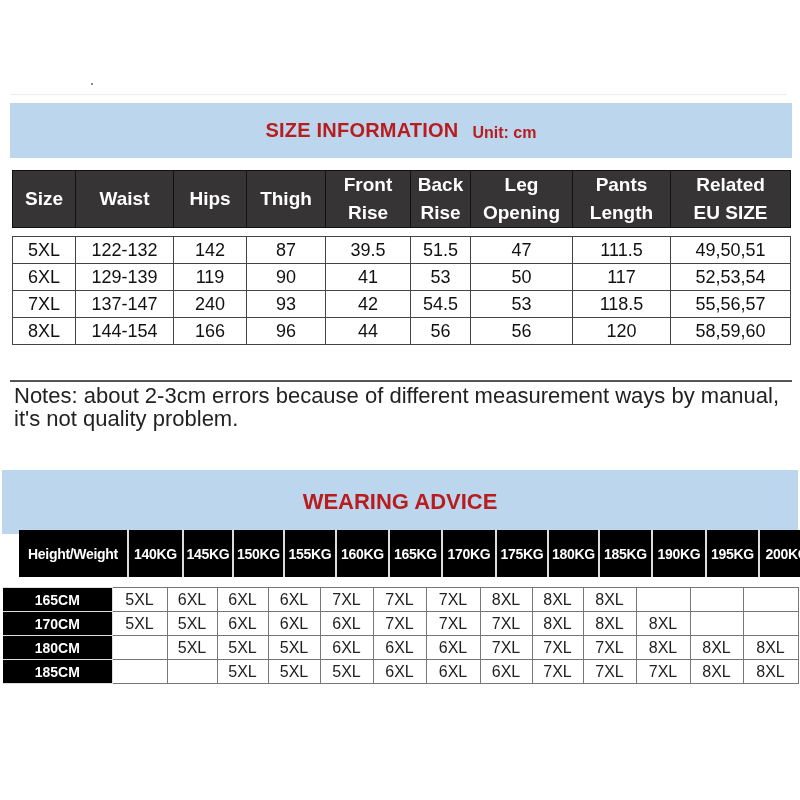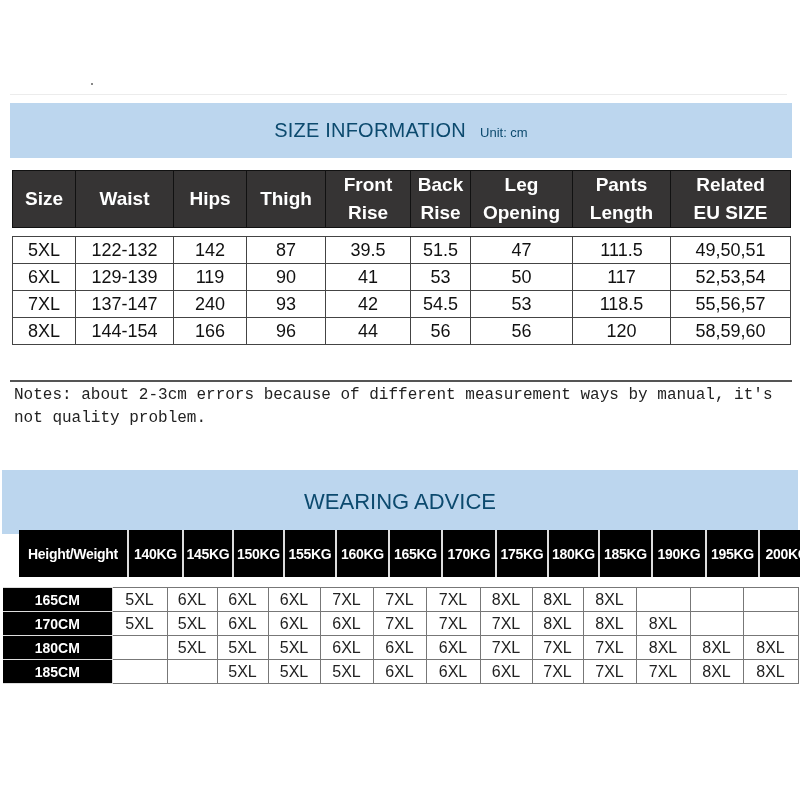--- a/index.html
+++ b/index.html
@@ -4,42 +4,42 @@
 <style>
   html, body { margin: 0; padding: 0; }
   body {
     width: 800px; height: 800px; background: #ffffff; position: relative; overflow: hidden;
     font-family: "Liberation Sans", sans-serif;
   }
   .dot { position: absolute; left: 91px; top: 83px; width: 2px; height: 2px; background: #888; }
   .top-rule { position: absolute; left: 10px; top: 94px; width: 777px; height: 1px; background: #ececec; }
   .band {
     position: absolute; background: #bcd6ee; display: flex; align-items: center; justify-content: center;
-    color: #0c4a6e; font-weight: normal;
+    color: #b91c1c; font-weight: bold;
   }
   .band1 { left: 10px; top: 103px; width: 782px; height: 55px; }
   .band1 .title { font-size: 20px; letter-spacing: 0.2px; }
-  .band1 .unit { font-size: 13px; margin-left: 14px; position: relative; top: 2px; }
+  .band1 .unit { font-size: 16px; margin-left: 14px; position: relative; top: 2px; }
   .band2 { left: 2px; top: 470px; width: 796px; height: 64px; }
   .band2 .title { font-size: 22px; }
 
   table { border-collapse: collapse; position: absolute; table-layout: fixed; }
   .size-head { left: 12px; top: 170px; width: 778px; }
   .size-head th {
     background: #363434; color: #ffffff; font-weight: bold; font-size: 19px; line-height: 28px;
     height: 56px; border: 1px solid #111; padding: 0; text-align: center;
   }
   .size-body { left: 12px; top: 236px; width: 778px; }
   .size-body td {
     border: 1.5px solid #444; height: 26px; font-size: 18px; color: #111; text-align: center; padding: 0;
   }
 
   .notes-rule { position: absolute; left: 10px; top: 380px; width: 782px; height: 2px; background: #555; }
   .notes {
-    position: absolute; left: 14px; top: 384px; width: 780px; font-size: 16px; color: #222; line-height: 23px; font-family: Liberation Mono, monospace;
+    position: absolute; left: 14px; top: 384px; width: 780px; font-size: 22px; color: #222; line-height: 23px;
   }
 
   .wear-head { left: 19px; top: 530px; width: 795px; }
   .wear-head th {
     background: #000; color: #fff; font-weight: bold; font-size: 14px; height: 47px; padding: 0;
     border-left: 2px solid #ddd; text-align: center; white-space: nowrap; letter-spacing: -0.3px;
   }
   .wear-head th:first-child { border-left: none; }
   .wear-body { left: 3px; top: 587px; width: 795px; }
   .wear-body td {

